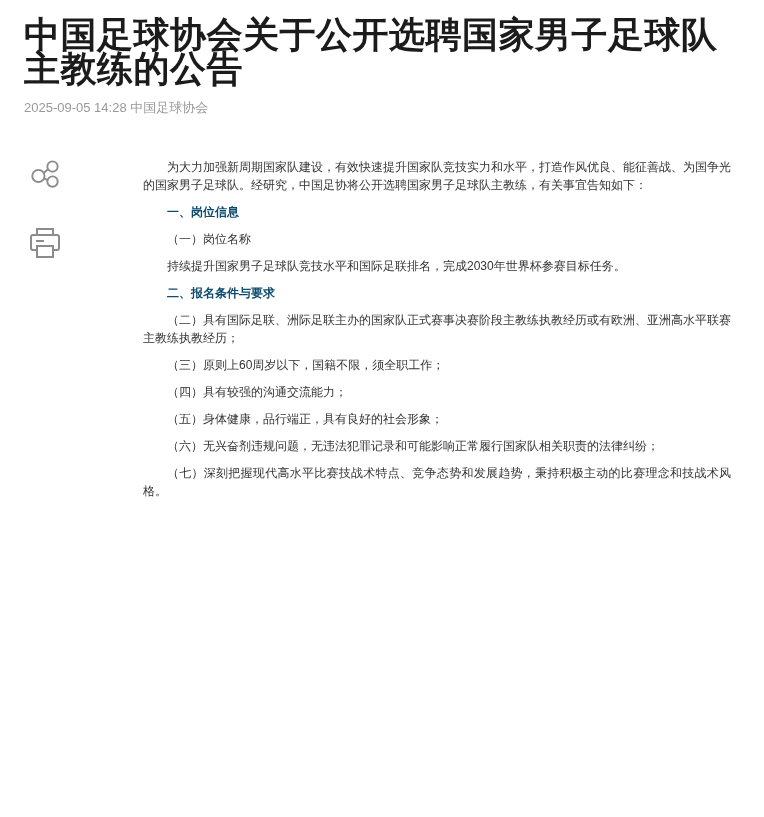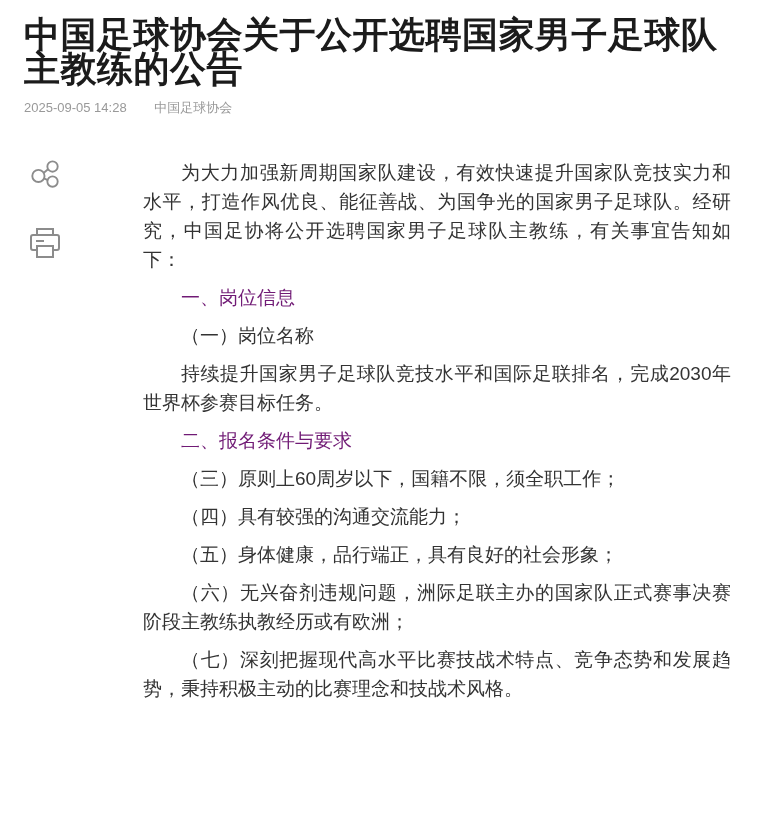--- a/index.html
+++ b/index.html
@@ -25,21 +25,20 @@
     font-weight: 700;
     color: #1b1b1b;
     letter-spacing: 0.5px;
   }
   .meta {
     margin-top: 13px;
     font-size: 13px;
     color: #999999;
   }
   .meta .publish-time {
-    margin-right: 24px;
   }
   .content {
     display: flex;
     margin-top: 41px;
   }
   .toolbar {
     box-sizing: border-box;
     width: 143px;
     padding-left: 28px;
     flex: 0 0 143px;
@@ -65,29 +64,29 @@
     display: block;
   }
   .article {
     flex: 1 1 auto;
     box-sizing: border-box;
     padding-right: 27px;
     color: #333333;
   }
   .article p {
     margin: 0 6px 9px 0;
-    font-size: 19px;
-    line-height: 29px;
+    font-size: 12px;
+    line-height: 18px;
     text-indent: 2em;
     text-align: justify;
     color: #333333;
   }
   .article p.heading {
-    font-weight: 400;
-    color: #701a75;
+    font-weight: 700;
+    color: #0c4a6e;
   }
 </style>
 </head>
 <body>
 
 <div class="page">
 
   <div class="header">
     <h1 class="title">中国足球协会关于公开选聘国家男子足球队主教练的公告</h1>
     <div class="meta">
@@ -121,22 +120,23 @@
         </span>
       </button>
     </aside>
 
     <article class="article">
       <p>为大力加强新周期国家队建设，有效快速提升国家队竞技实力和水平，打造作风优良、能征善战、为国争光的国家男子足球队。经研究，中国足协将公开选聘国家男子足球队主教练，有关事宜告知如下：</p>
       <p class="heading">一、岗位信息</p>
       <p>（一）岗位名称</p>
       <p>持续提升国家男子足球队竞技水平和国际足联排名，完成2030年世界杯参赛目标任务。</p>
       <p class="heading">二、报名条件与要求</p>
+      <p>（二）具有国际足联、洲际足联主办的国家队正式赛事决赛阶段主教练执教经历或有欧洲、亚洲高水平联赛主教练执教经历；</p>
       <p>（三）原则上60周岁以下，国籍不限，须全职工作；</p>
       <p>（四）具有较强的沟通交流能力；</p>
       <p>（五）身体健康，品行端正，具有良好的社会形象；</p>
-      <p>（六）无兴奋剂违规问题，洲际足联主办的国家队正式赛事决赛阶段主教练执教经历或有欧洲；</p>
+      <p>（六）无兴奋剂违规问题，无违法犯罪记录和可能影响正常履行国家队相关职责的法律纠纷；</p>
       <p>（七）深刻把握现代高水平比赛技战术特点、竞争态势和发展趋势，秉持积极主动的比赛理念和技战术风格。</p>
     </article>
 
   </div>
 
 </div>
 
 </body></html>

